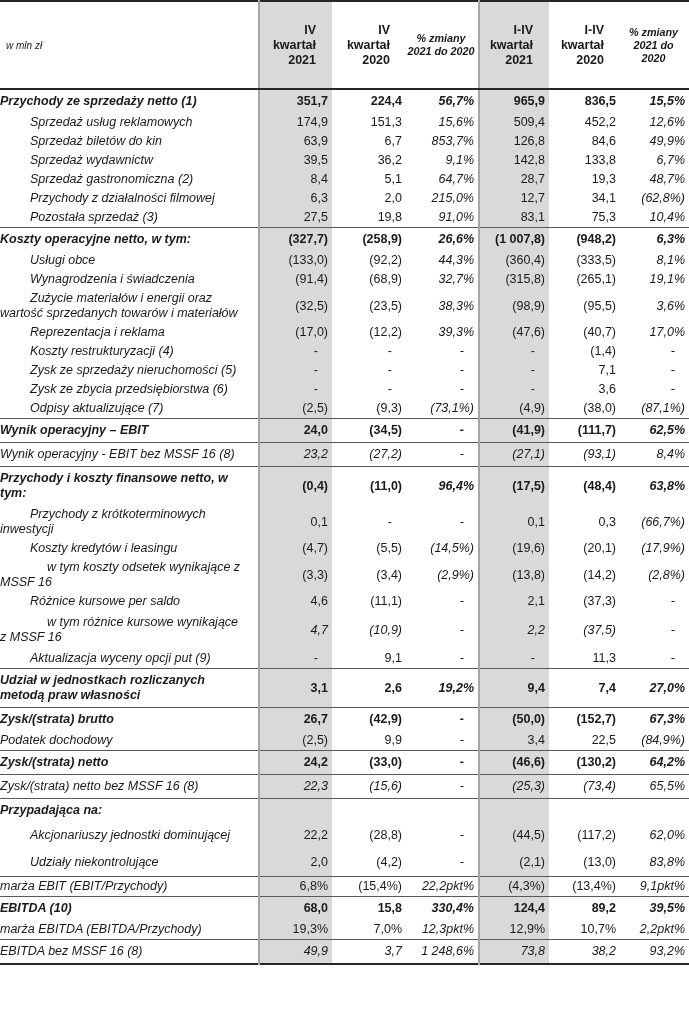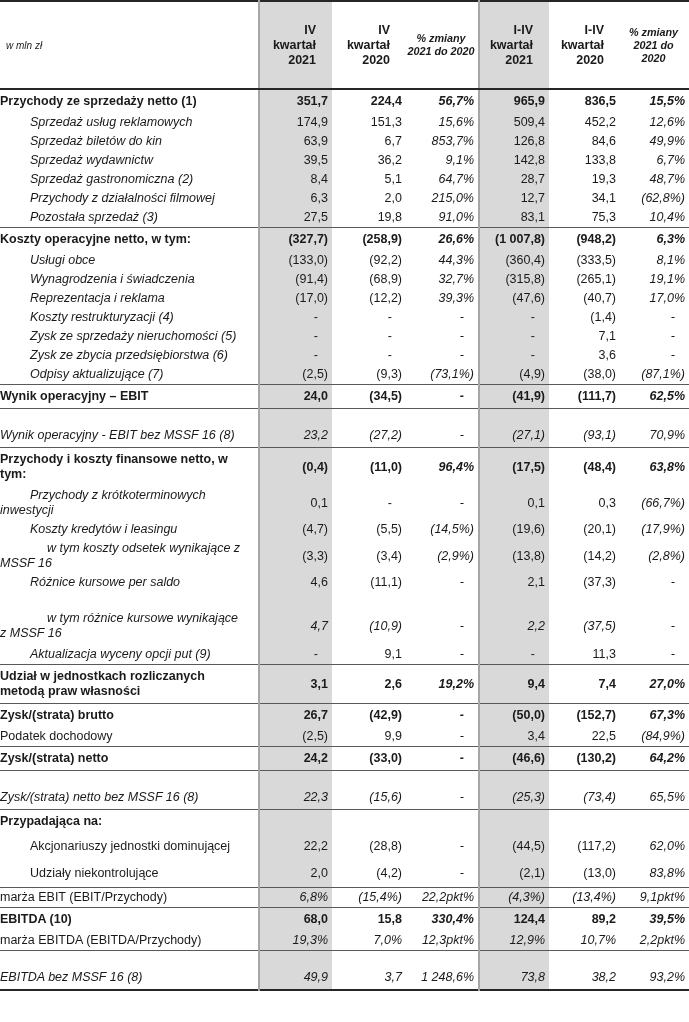--- a/index.html
+++ b/index.html
@@ -12,30 +12,30 @@
   
   thead th{height:82px; border-bottom:2px solid #262626; font-weight:bold;
            text-align:right; padding-right:16px;}
   thead th.lbl{font-weight:normal; font-style:italic; text-align:left;
                padding-left:6px; font-size:10px;}
   thead th.pct{font-style:italic; font-size:10.8px; line-height:13px;
                text-align:center; padding-right:2px;}
   
   .shaded{background:#d9d9d9;}
   .sep{border-left:2px solid #a6a6a6;}
-  td.lbl{text-align:left; padding-left:0; padding-right:12px;}
+  td.lbl{text-align:left; padding-left:0; padding-right:12px;font-style:italic;}
   td.val{text-align:right;}
   td.pct{font-style:italic;}
   td.dash{padding-right:14px;}
   
   tr.rule td{border-top:1px solid #595959;}
   tr.r-bold td{font-weight:bold; padding-top:4px; padding-bottom:4px;}
   tr.r-sub td.lbl{font-style:italic;}
-  tr.r-mssf td{font-style:italic; padding-top:19px; padding-bottom:4px;}
-  tr.r-vi td.val{font-style:italic;}
+  tr.r-mssf td{font-style:italic; padding-top:4px; padding-bottom:4px;}
+  tr.r-vi td.val{}
   tr.ind1 td.lbl{text-indent:30px;}
   tr.ind2 td.lbl{text-indent:47px;}
   tr.tall td{padding-top:6px; padding-bottom:6px;}
 </style>
 </head>
 <body>
 
 <div class="page">
   <table>
     <colgroup>
@@ -143,20 +143,29 @@
         <tr class="r-sub ind1">
           <td class="lbl">Wynagrodzenia i świadczenia</td>
           <td class="val shaded sep">(91,4)</td>
           <td class="val">(68,9)</td>
           <td class="val pct">32,7%</td>
           <td class="val shaded sep">(315,8)</td>
           <td class="val">(265,1)</td>
           <td class="val pct">19,1%</td>
         </tr>
         <tr class="r-sub ind1">
+          <td class="lbl">Zużycie materiałów i energii oraz wartość sprzedanych towarów i materiałów</td>
+          <td class="val shaded sep">(32,5)</td>
+          <td class="val">(23,5)</td>
+          <td class="val pct">38,3%</td>
+          <td class="val shaded sep">(98,9)</td>
+          <td class="val">(95,5)</td>
+          <td class="val pct">3,6%</td>
+        </tr>
+        <tr class="r-sub ind1">
           <td class="lbl">Reprezentacja i reklama</td>
           <td class="val shaded sep">(17,0)</td>
           <td class="val">(12,2)</td>
           <td class="val pct">39,3%</td>
           <td class="val shaded sep">(47,6)</td>
           <td class="val">(40,7)</td>
           <td class="val pct">17,0%</td>
         </tr>
         <tr class="r-sub ind1">
           <td class="lbl">Koszty restrukturyzacji (4)</td>
@@ -203,21 +212,21 @@
           <td class="val">(111,7)</td>
           <td class="val pct">62,5%</td>
         </tr>
         <tr class="r-mssf rule">
           <td class="lbl">Wynik operacyjny - EBIT bez MSSF 16 (8)</td>
           <td class="val shaded sep">23,2</td>
           <td class="val">(27,2)</td>
           <td class="val pct dash">-</td>
           <td class="val shaded sep">(27,1)</td>
           <td class="val">(93,1)</td>
-          <td class="val pct">70,9%</td>
+          <td class="val pct">8,4%</td>
         </tr>
         <tr class="r-bold rule">
           <td class="lbl">Przychody i koszty finansowe netto, w tym:</td>
           <td class="val shaded sep">(0,4)</td>
           <td class="val">(11,0)</td>
           <td class="val pct">96,4%</td>
           <td class="val shaded sep">(17,5)</td>
           <td class="val">(48,4)</td>
           <td class="val pct">63,8%</td>
         </tr>

